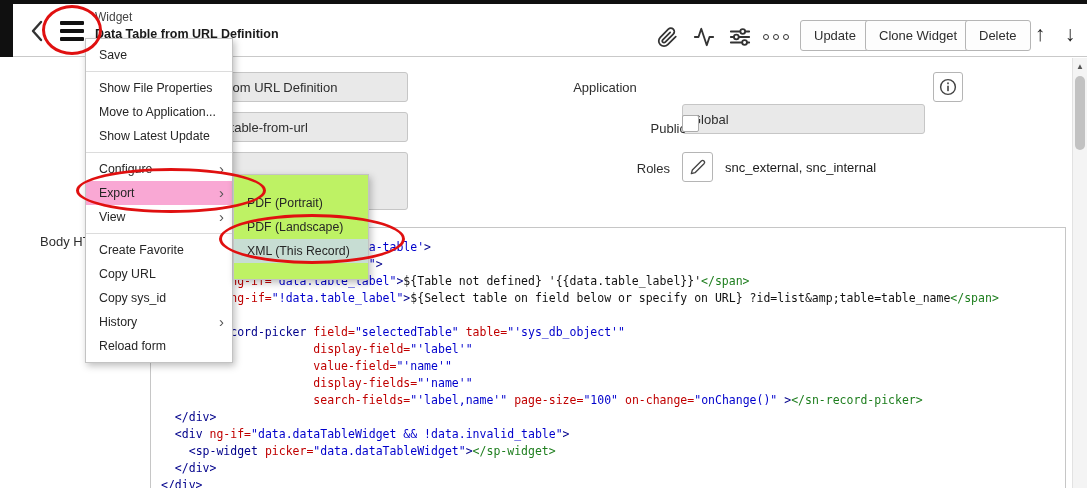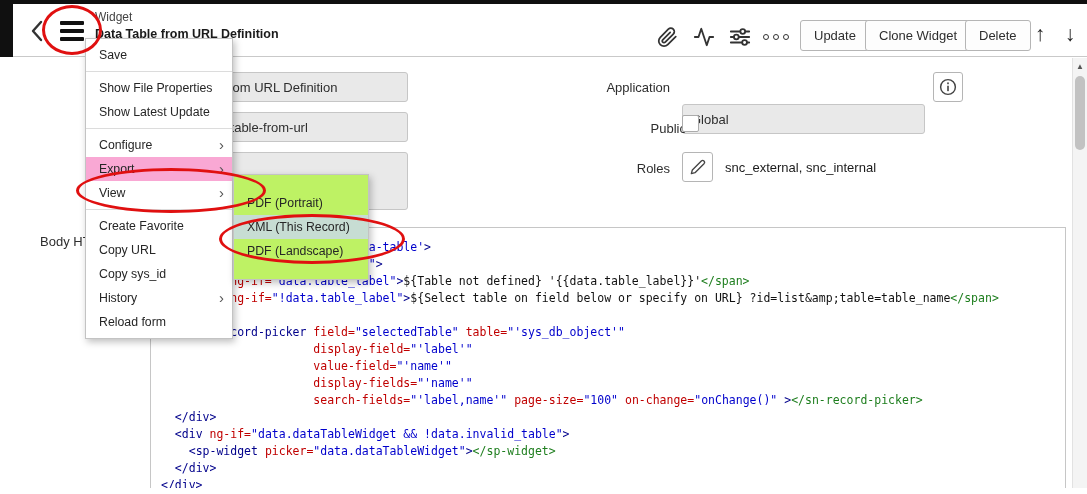--- a/index.html
+++ b/index.html
@@ -49,21 +49,21 @@
   
   .fld {
     position:absolute; height:30px; background:#e9e9e9; border:1px solid #c6c6c6; border-radius:3px;
     font-family:"Liberation Sans",sans-serif; font-size:13px; color:#2e2e2e; padding:0 8px;
   }
   .fld-name { left:150px; top:72px; width:258px; }
   .fld-id   { left:150px; top:112px; width:258px; }
   .fld-desc { left:150px; top:152px; width:258px; height:58px; }
   .fld-app  { left:682px; top:72px; width:243px;margin-top:32px; }
   .lbl { position:absolute; font-size:13px; color:#2e2e2e; text-align:right; width:130px; }
-  .lbl-app    { left:540px; top:80px; }
+  .lbl-app    { left:540px; top:80px;text-align:center; }
   .lbl-public { left:556px; top:121px; }
   .lbl-roles  { left:540px; top:161px; }
   .info-btn { position:absolute; left:933px; top:72px; width:30px; height:30px; background:#fff; border:1px solid #b5b5b5; border-radius:3px; display:flex; align-items:center; justify-content:center; cursor:pointer; }
   .checkbox { position:absolute; left:682px; top:115px; width:17px; height:17px; background:#fff; border:1px solid #ababab; border-radius:2px; cursor:pointer; }
   .pencil-btn { position:absolute; left:682px; top:152px; width:31px; height:30px; background:#fff; border:1px solid #b5b5b5; border-radius:3px; display:flex; align-items:center; justify-content:center; cursor:pointer; }
   .roles-value { position:absolute; left:725px; top:160px; font-size:13px; color:#1a1a1a; }
 
   .body-lbl { position:absolute; left:40px; top:234px; font-size:13px; color:#2e2e2e; white-space:nowrap; z-index:1; }
 
   
@@ -201,36 +201,37 @@
         <div class="code-line"><span class="tok-txt">    </span><span class="tok-tag">&lt;sp-widget </span><span class="tok-attr">picker=</span><span class="tok-str">"data.dataTableWidget"</span><span class="tok-tag">&gt;</span><span class="tok-grn">&lt;/sp-widget&gt;</span></div>
         <div class="code-line"><span class="tok-txt">  </span><span class="tok-tag">&lt;/div&gt;</span></div>
         <div class="code-line"><span class="tok-tag">&lt;/div&gt;</span></div>
       </div>
   </div>
 
   <div class="menu">
       <div class="menu-item"><span>Save</span></div>
       <div class="menu-sep"></div>
       <div class="menu-item"><span>Show File Properties</span></div>
+      <div class="menu-item"><span>Move to Application...</span></div>
       <div class="menu-item"><span>Show Latest Update</span></div>
       <div class="menu-sep"></div>
       <div class="menu-item"><span>Configure</span><span class="menu-arrow">›</span></div>
       <div class="menu-item" style="background: #f9a8d4;"><span>Export</span><span class="menu-arrow">›</span></div>
       <div class="menu-item"><span>View</span><span class="menu-arrow">›</span></div>
       <div class="menu-sep"></div>
       <div class="menu-item"><span>Create Favorite</span></div>
       <div class="menu-item"><span>Copy URL</span></div>
       <div class="menu-item"><span>Copy sys_id</span></div>
       <div class="menu-item"><span>History</span><span class="menu-arrow">›</span></div>
       <div class="menu-item"><span>Reload form</span></div>
     </div>
   <div class="submenu">
       <div class="menu-item"><span>PDF (Portrait)</span></div>
+      <div class="menu-item"><span>PDF (Landscape)</span></div>
       <div class="menu-item" style="background: rgb(199, 221, 211);"><span>XML (This Record)</span></div>
-      <div class="menu-item"><span>PDF (Landscape)</span></div>
     </div>
 
   <div class="red-ellipse ellipse-burger"></div>
   <div class="red-ellipse ellipse-export"></div>
   <div class="red-ellipse ellipse-xml"></div>
 
   <div class="scrollbar">
     <div class="sb-arrow">▲</div>
     <div class="sb-thumb"></div>
   </div>

